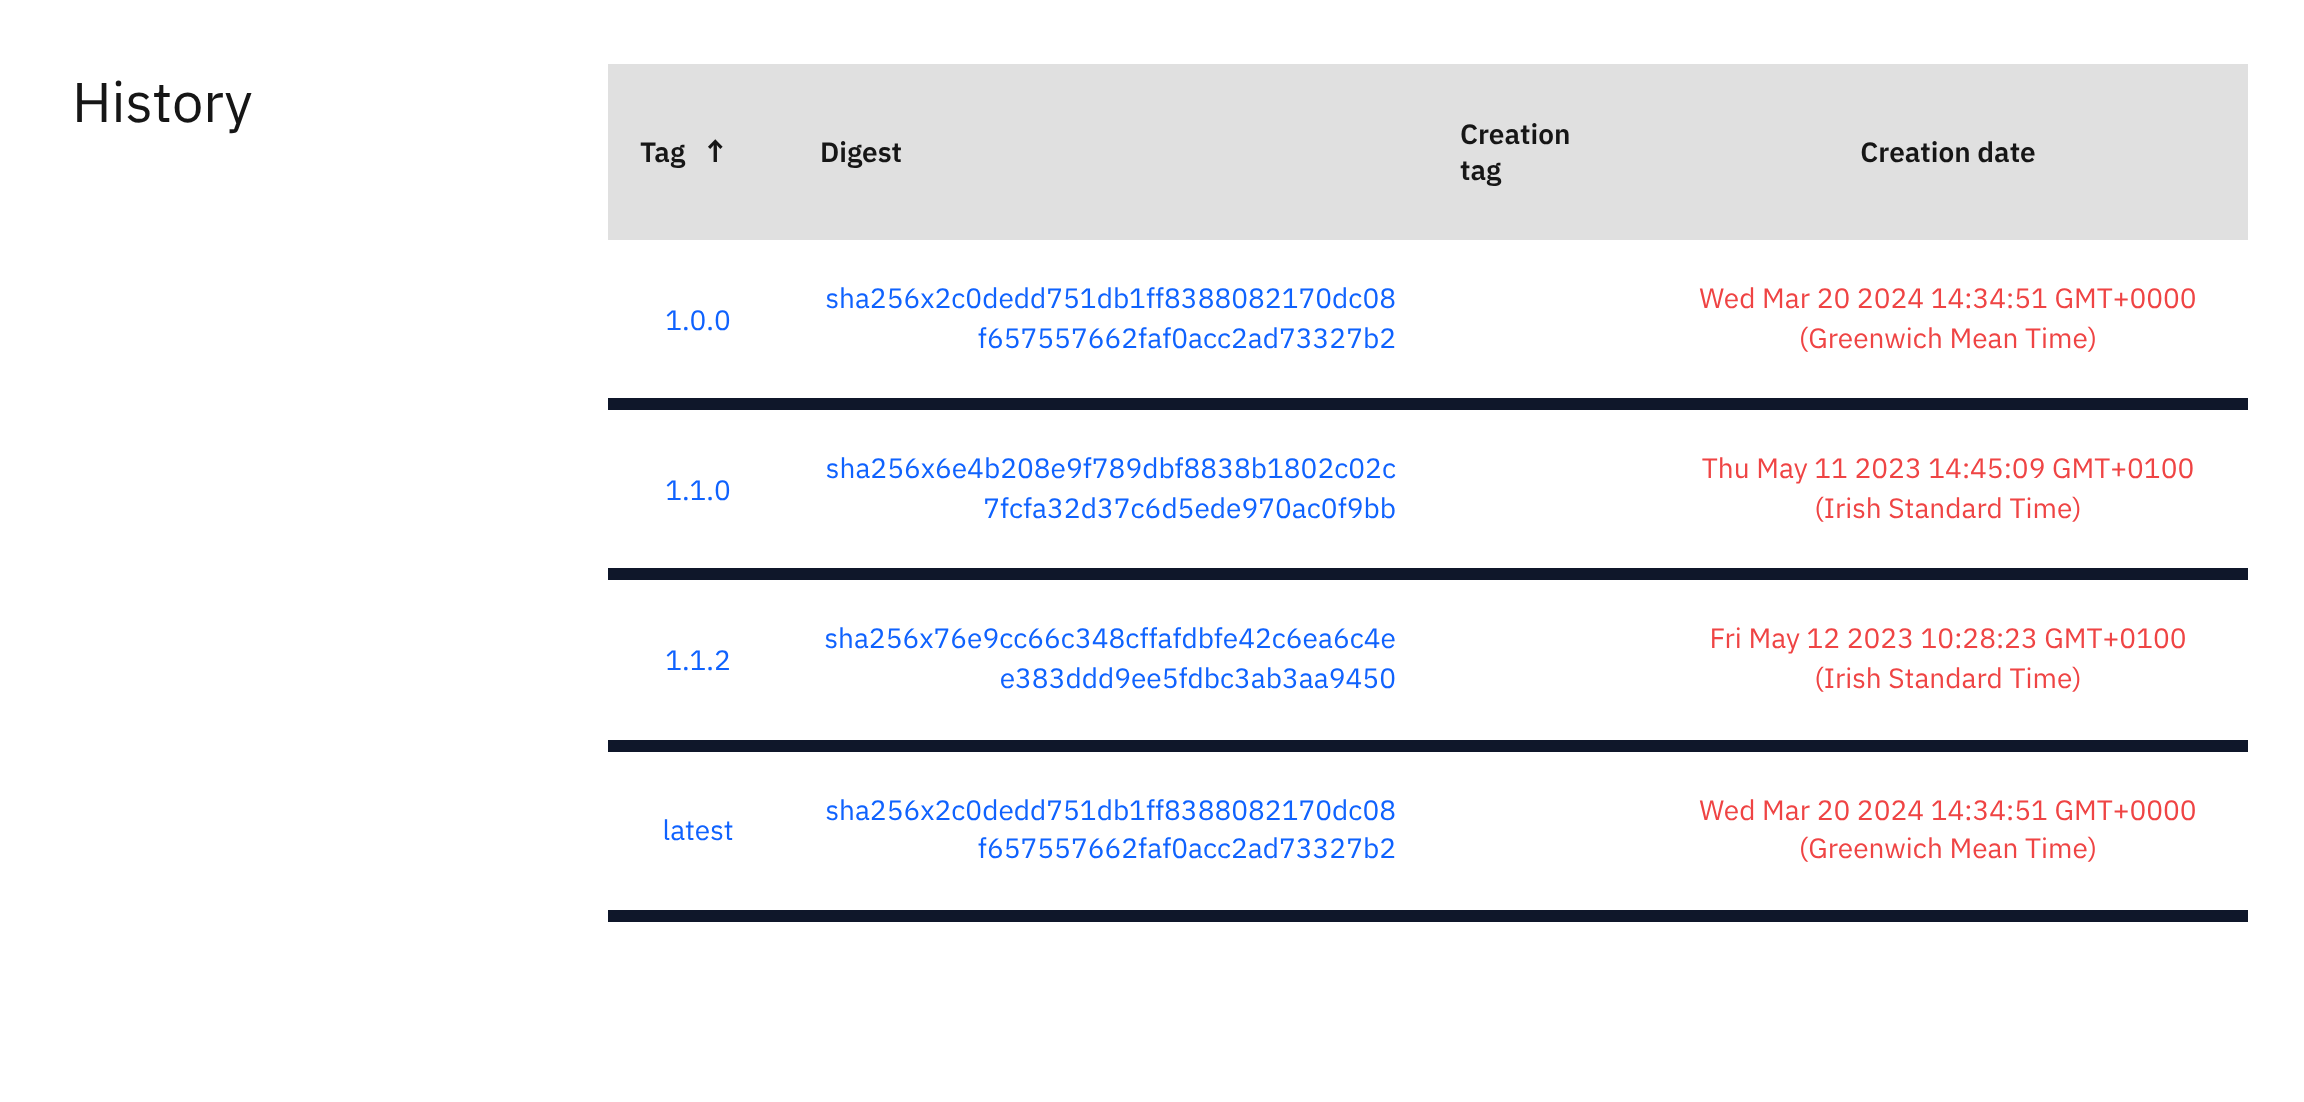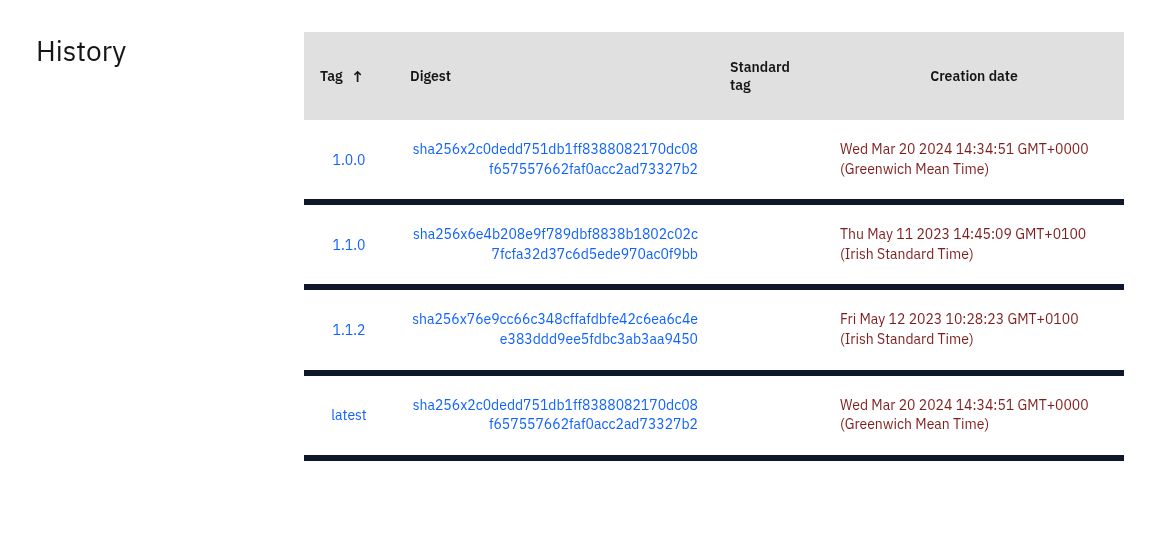--- a/index.html
+++ b/index.html
@@ -74,21 +74,22 @@
       vertical-align: middle;
       font-size: 14px;
     }
     tbody td.tag-cell {
       text-align: center;
     }
     tbody td.digest-cell {
       text-align: right;
     }
     tbody td.date-cell {
-      color: #7f1d1d;
+      text-align: center;
+      color: #ef4444;
       line-height: 1.4;
     }
     .link {
       color: #0f62fe;
       text-decoration: none;
       cursor: pointer;
     }
     .digest-link {
       color: #0f62fe;
       text-decoration: none;
@@ -111,21 +112,21 @@
           <th class="tag-col">
             <span class="sort-header">
               <span>Tag</span>
               <span class="sort-arrow">↑</span>
             </span>
           </th>
           <th class="digest-col">
             <span>Digest</span>
           </th>
           <th class="prev-tag-col">
-            <span>Standard tag</span>
+            <span>Creation tag</span>
           </th>
           <th class="date-col">
             <span>Creation date</span>
           </th>
         </tr>
       </thead>
       <tbody id="table-body">
       <tr>
             <td class="tag-cell"><a class="link">1.0.0</a></td>
             <td class="digest-cell"><a class="digest-link">sha256x2c0dedd751db1ff8388082170dc08f657557662faf0acc2ad73327b2</a></td>

